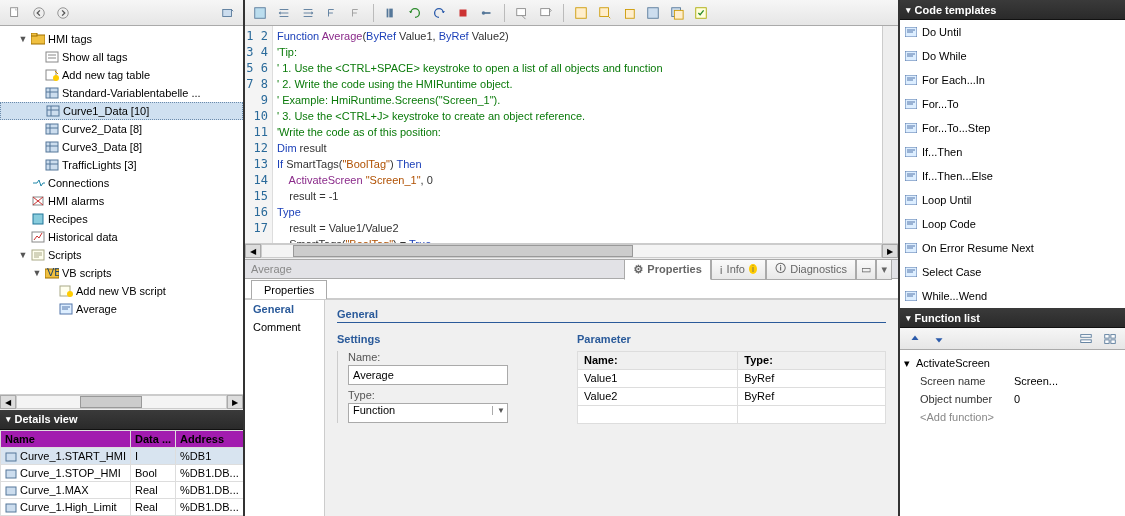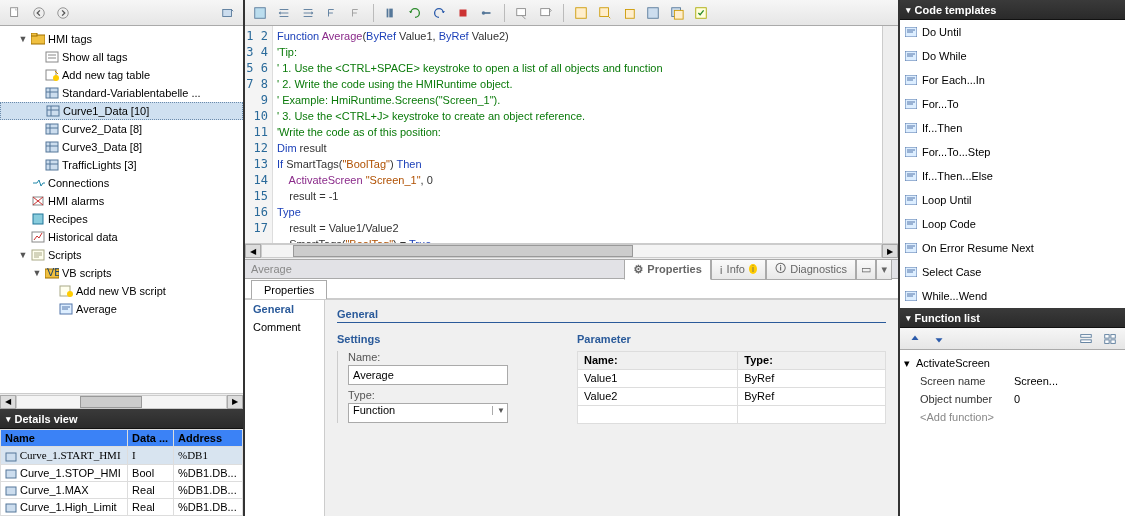--- a/index.html
+++ b/index.html
@@ -19,22 +19,22 @@
 .tree-row.sel { background: #cfe0f0; border: 1px dotted #6a8aab; }
 .tree-ind { display: inline-block; }
 .tree-tw { width: 10px; text-align: center; color: #555; font-size: 9px; }
 .tree-ic { width: 16px; height: 14px; display: inline-flex; align-items: center; justify-content: center; margin: 0 2px; }
 .scroll-h { height: 16px; background: #eee; border-top: 1px solid #ccc; display: flex; align-items: center; }
 .scroll-h .arrow { width: 16px; height: 14px; background: #ddd; border: 1px solid #aaa; display: flex; align-items: center; justify-content: center; font-size: 8px; cursor: pointer; }
 .scroll-h .track { flex: 1; height: 14px; background: #f4f4f4; border: 1px solid #ccc; position: relative; }
 .scroll-h .thumb { position: absolute; top: 0; bottom: 0; background: #ccc; border: 1px solid #999; }
 .details-table { width: 100%; border-collapse: collapse; }
 .details-table th, .details-table td { border: 1px solid #ddd; padding: 2px 4px; text-align: left; height: 17px; white-space: nowrap; overflow: hidden; }
-.details-table th { background: #3b82f6; margin-top: 16px; }
-.details-table tr.sel td { background: #d8e4f0; font-family: Liberation Serif, serif; }
+.details-table th { background: #a21caf; margin-top: 16px; }
+.details-table tr.sel td { background: #d8e4f0; }
 .code-toolbar { height: 26px; background: linear-gradient(#f6f6f6,#e6e6e6); border-bottom: 1px solid #aaa; display: flex; align-items: center; padding: 0 4px; gap: 2px; }
 .code-area { flex: 1; display: flex; overflow: hidden; background: #fff; min-height: 0; }
 .gutter { width: 28px; background: #f4f4f4; border-right: 1px solid #ddd; text-align: right; color: #2a6a9a; padding: 2px 4px 2px 0; font-family: Consolas, monospace; font-size: 12px; line-height: 16px; }
 .code { flex: 1; padding: 2px 4px; font-family: Consolas, monospace; font-size: 12px; line-height: 16px; white-space: pre; overflow: hidden; }
 .kw { color: #1a3fb8; }
 .fn { color: #8a2a8a; }
 .cm { color: #0a7a0a; }
 .st { color: #b05000; }
 .nm { color: #333; }
 .prop-title { height: 20px; background: #e2e2e6; border-top: 1px solid #aaa; border-bottom: 1px solid #aaa; display: flex; align-items: center; padding: 0 6px; color: #666; position: relative; }
@@ -595,30 +595,30 @@
           </span>
           <span>For...To</span>
         </div>
         <div class="item">
           <span class="ic">
             <svg width="12" height="10">
               <rect x="0" y="0" width="12" height="10" fill="#def" stroke="#57a"></rect>
               <path d="M2 3h8M2 5h6" stroke="#57a"></path>
             </svg>
           </span>
+          <span>For...To...Step</span>
+        </div>
+        <div class="item">
+          <span class="ic">
+            <svg width="12" height="10">
+              <rect x="0" y="0" width="12" height="10" fill="#def" stroke="#57a"></rect>
+              <path d="M2 3h8M2 5h6" stroke="#57a"></path>
+            </svg>
+          </span>
           <span>If...Then</span>
-        </div>
-        <div class="item">
-          <span class="ic">
-            <svg width="12" height="10">
-              <rect x="0" y="0" width="12" height="10" fill="#def" stroke="#57a"></rect>
-              <path d="M2 3h8M2 5h6" stroke="#57a"></path>
-            </svg>
-          </span>
-          <span>For...To...Step</span>
         </div>
         <div class="item">
           <span class="ic">
             <svg width="12" height="10">
               <rect x="0" y="0" width="12" height="10" fill="#def" stroke="#57a"></rect>
               <path d="M2 3h8M2 5h6" stroke="#57a"></path>
             </svg>
           </span>
           <span>If...Then...Else</span>
         </div>

